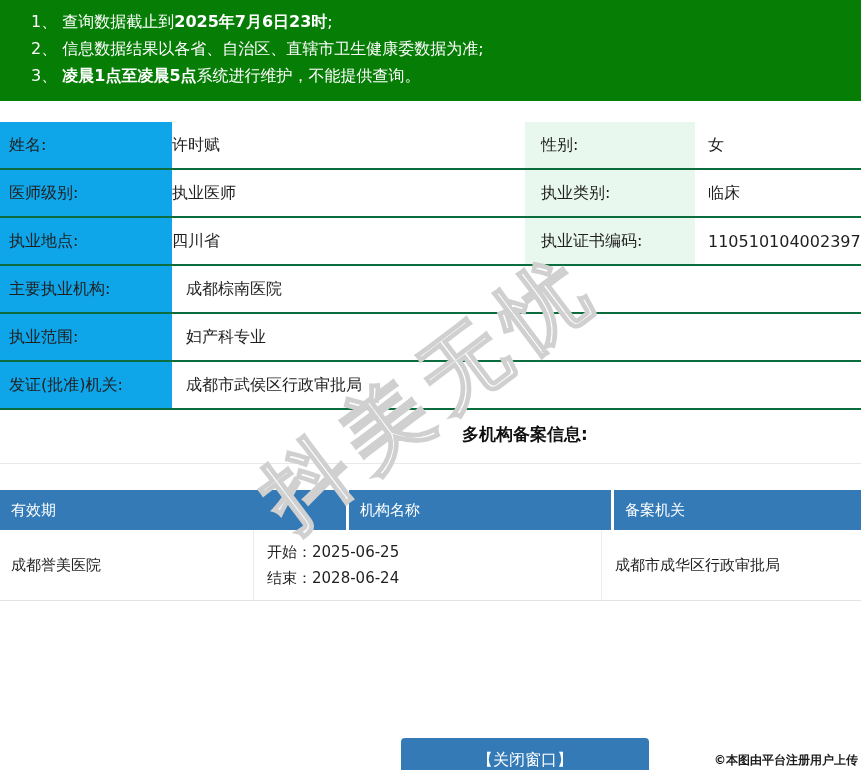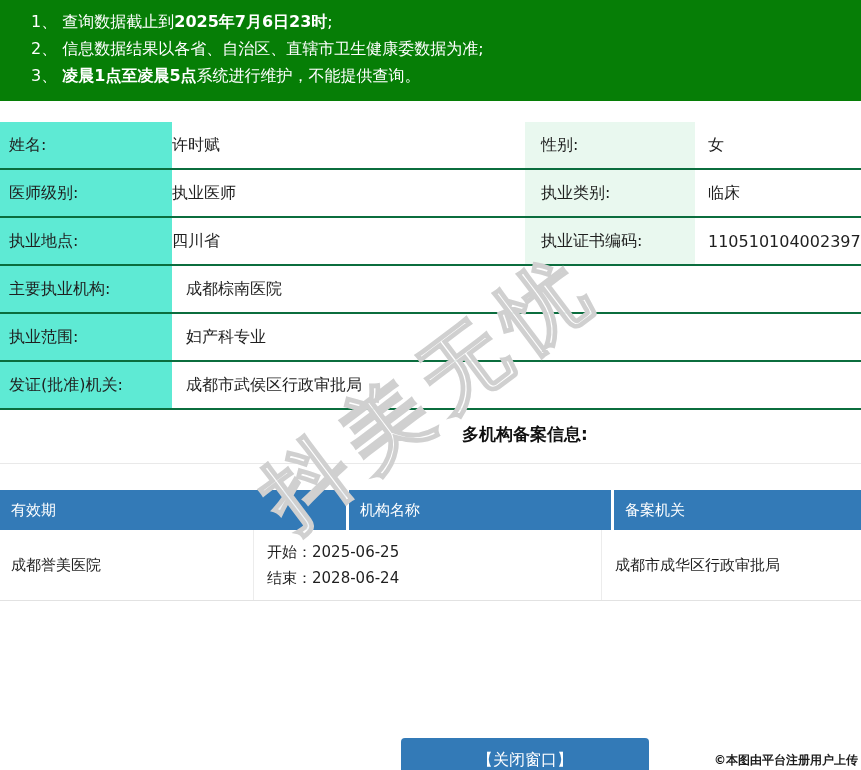--- a/index.html
+++ b/index.html
@@ -10,21 +10,21 @@
   
   .banner{box-sizing:border-box;height:101px;background:#067e06;color:#fff;
           padding:8px 0 0 31px;font-size:16px;}
   .banner .line{line-height:27px;white-space:nowrap;}
 
   
   .profile{margin-top:21px;}
   .prow{display:flex;align-items:stretch;height:46px;border-bottom:2px solid #0b6d3e;
         font-size:16px;color:#1f1f1f;}
   .pcell{display:flex;align-items:center;box-sizing:border-box;}
-  .plabel {width:172px;background:#5eead4;padding-left:9px;}
+  .plabel {width:172px;background:#0ea5e9;padding-left:9px;}
   .pvalue {width:353px;}
   .plabel2{width:170px;background:#e9f8ef;padding-left:16px;}
   .pvalue2{flex:1;padding-left:13px;}
   .pvalue-wide{flex:1;padding-left:14px;}
 
   
   .section-title{margin-top:13px;text-align:center;font-weight:bold;font-size:17px;color:#111;}
   .divider{margin-top:17px;border-top:1px solid #e9e9e9;height:0;}
 
   

